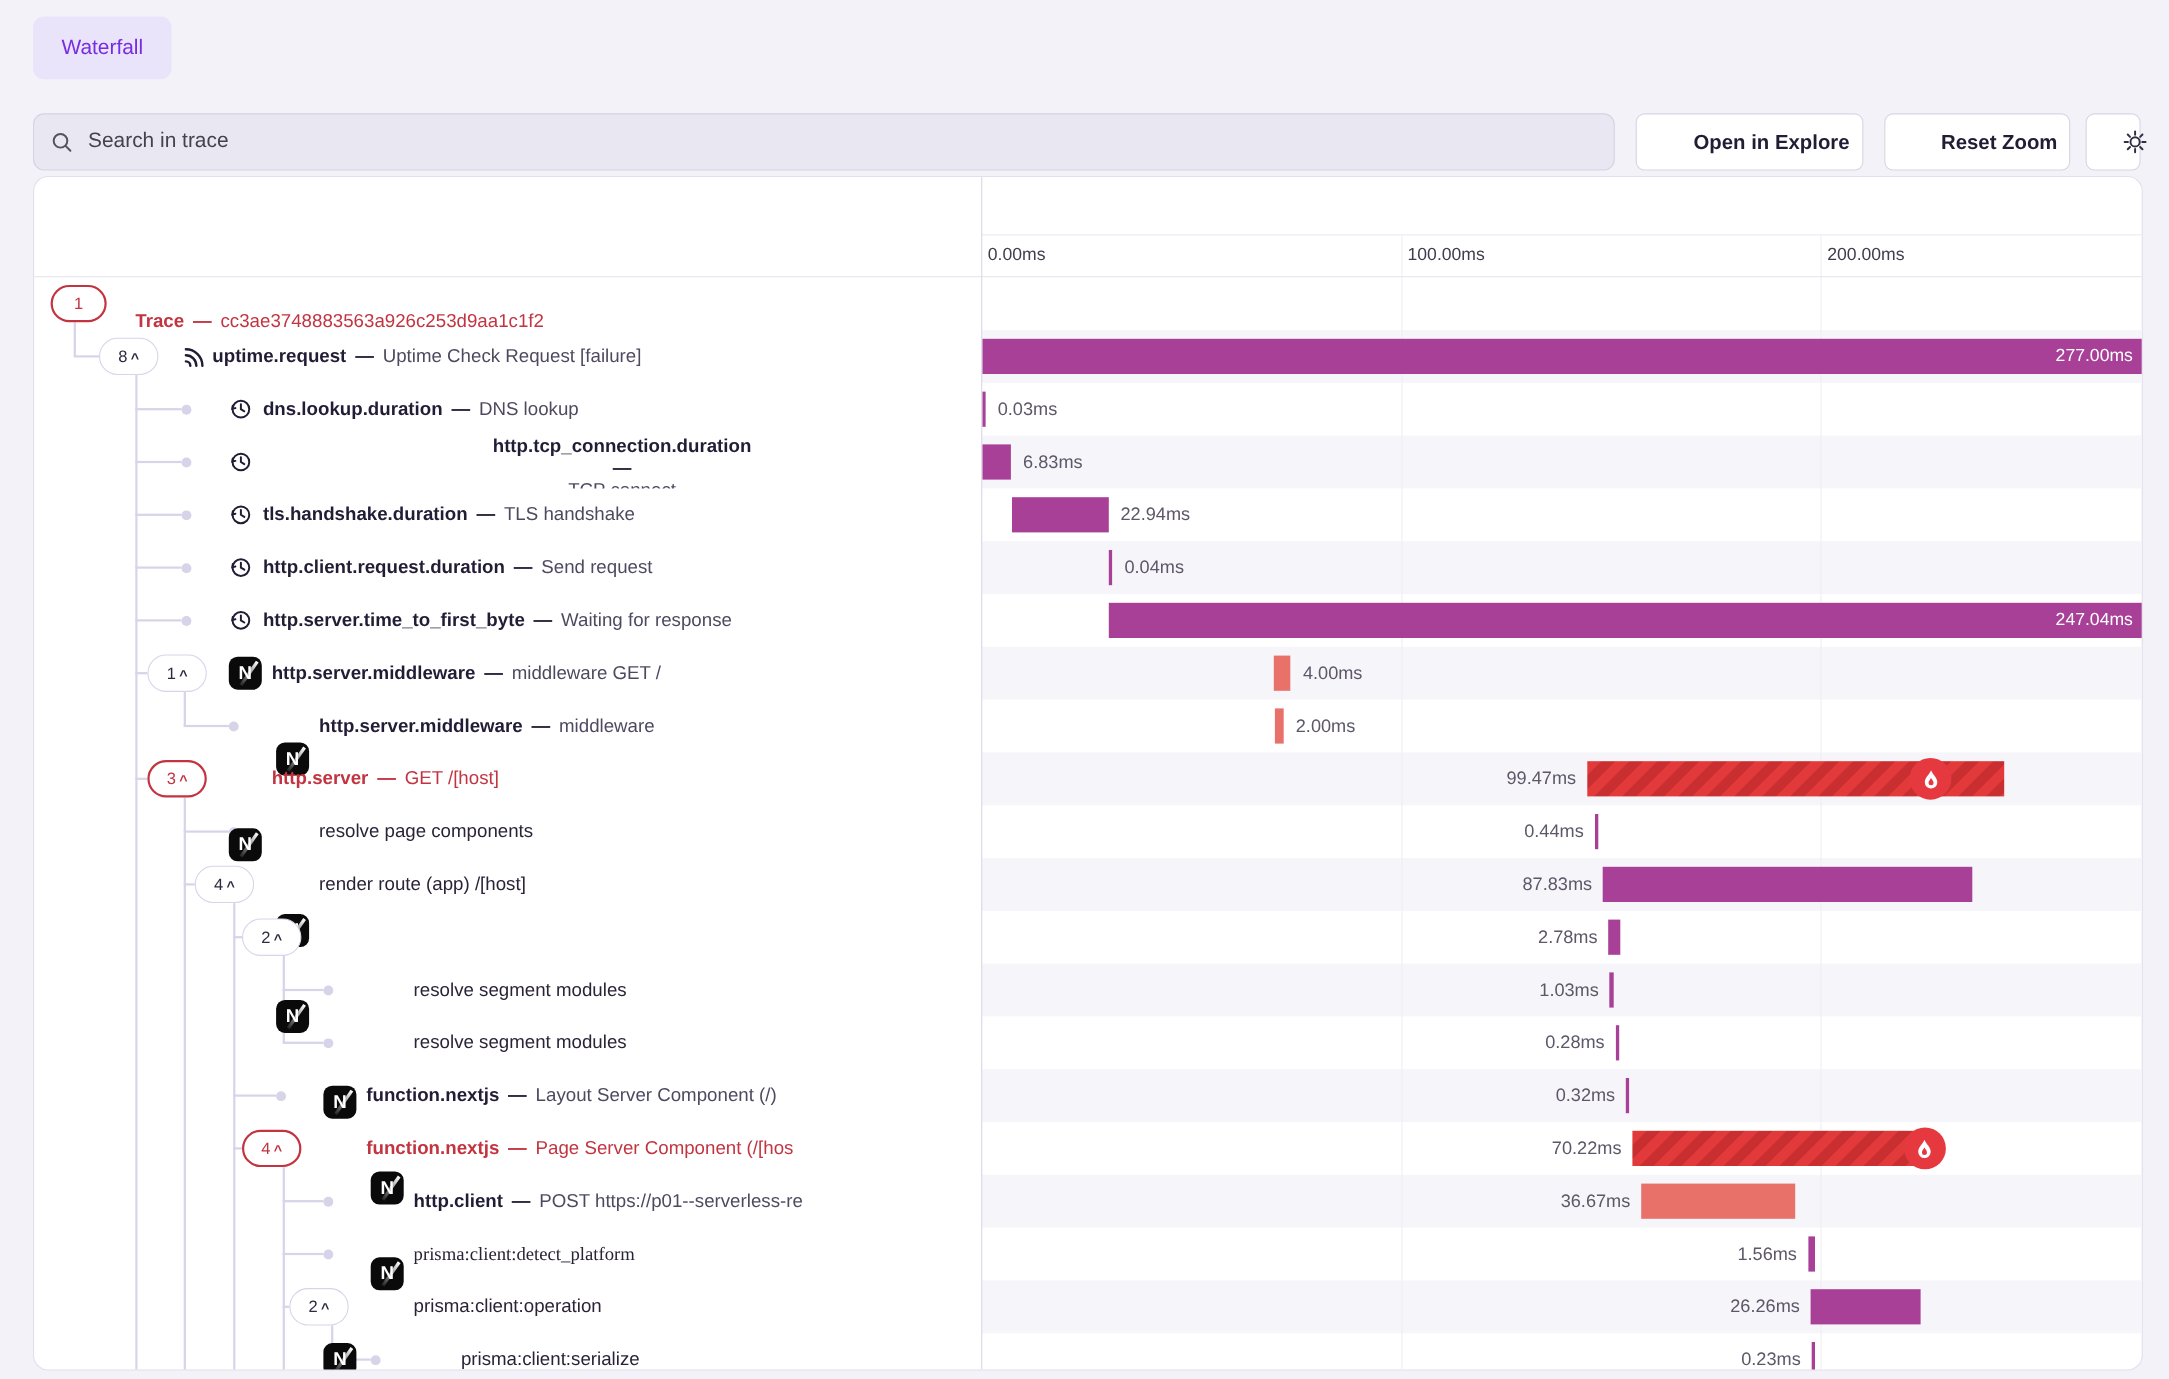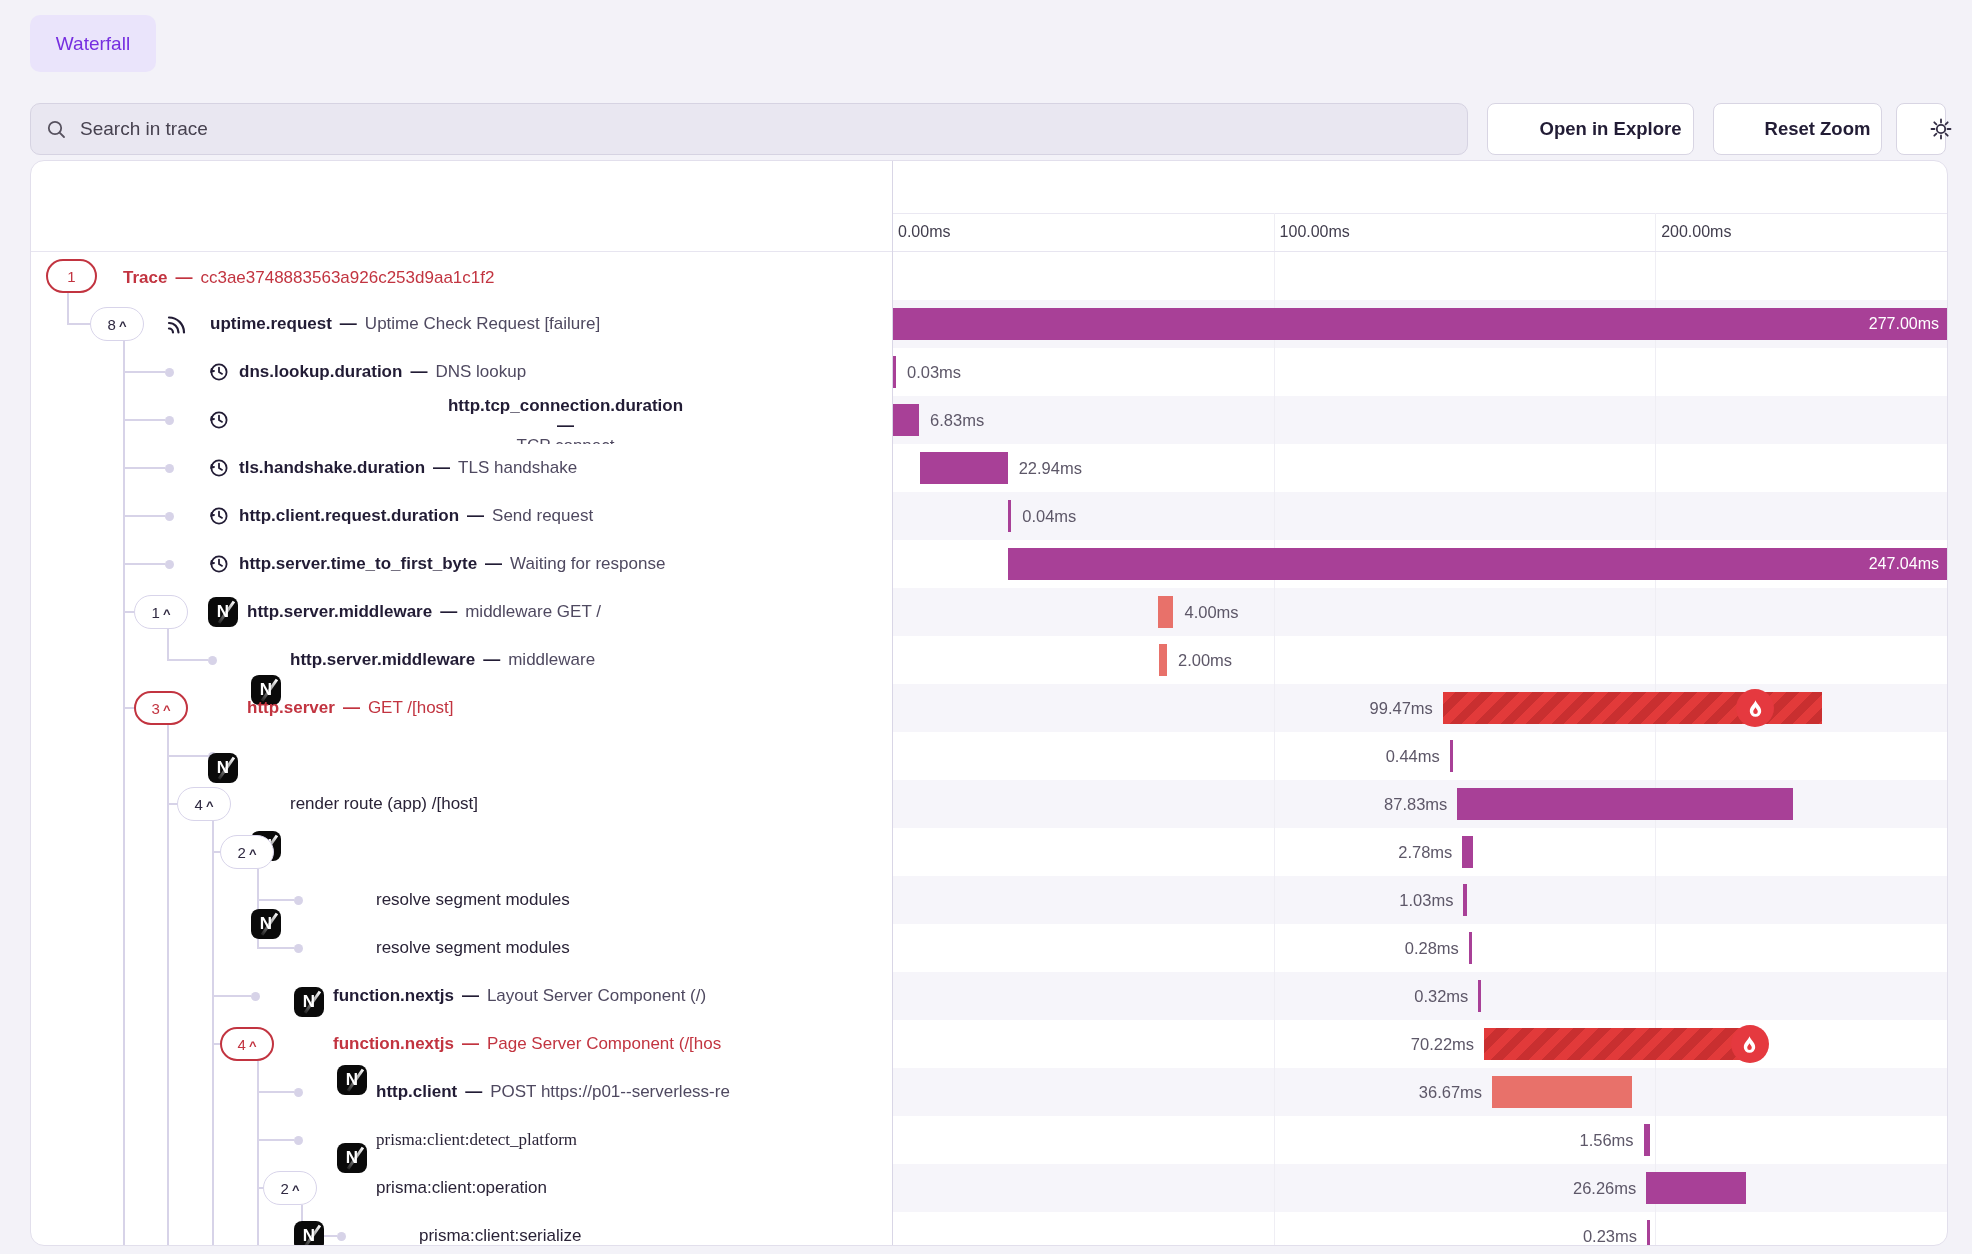--- a/index.html
+++ b/index.html
@@ -136,39 +136,39 @@
       <div class="vseg" style="left: 92px; top: 89px; height: 907px;"></div>
       <div class="vseg" style="left: 136px; top: 377px; height: 31px;"></div>
       <div class="vseg" style="left: 136px; top: 473px; height: 523px;"></div>
       <div class="vseg" style="left: 181px; top: 569px; height: 427px;"></div>
       <div class="vseg" style="left: 226px; top: 617px; height: 79px;"></div>
       <div class="vseg" style="left: 226px; top: 809px; height: 187px;"></div>
       <div class="vseg" style="left: 270px; top: 953px; height: 43px;"></div>
       <div class="pill error" style="left: 15px; width: 51px; top: 7px;">
         <span>1</span>
       </div>
-      <div class="rowtext error" style="left: 92px; top: 2px; width: 769px; text-align: right;">
+      <div class="rowtext error" style="left: 92px; top: 16px; width: 769px; text-align: right;">
         <span class="op">Trace</span>
         <span class="dash">—</span>
         <span class="desc">cc3ae3748883563a926c253d9aa1c1f2</span>
       </div>
       <div class="stripe" style="top: 48px;"></div>
       <div class="hseg" style="left: 36px; top: 71px; width: 23px;"></div>
       <div class="pill" style="left: 59px; width: 54px; top: 55px;">
         <span>8</span>
         <span class="chev">^</span>
       </div>
       <div class="icon " style="left: 133px; top: 60px; width: 24px; height: 24px;">
         <svg width="24" height="24" viewBox="0 0 24 24" fill="none" stroke="#221c35" stroke-width="2.2" stroke-linecap="round">
    <path d="M5 16.5a4 4 0 0 1 4 4"></path>
           <path d="M5 11a9.5 9.5 0 0 1 9.5 9.5"></path>
           <path d="M5 5.5a15 15 0 0 1 15 15"></path>
         </svg>
       </div>
-      <div class="rowtext" style="left: 179px; top: 48px; width: 695px; text-align: center;">
+      <div class="rowtext" style="left: 162px; top: 48px; width: 695px; text-align: center;">
         <span class="op">uptime.request</span>
         <span class="dash">—</span>
         <span class="desc">Uptime Check Request [failure]</span>
       </div>
       <div class="bar magenta" style="left: 862px; top: 56px; width: 1056px; text-decoration: underline;">
         <span class="inlabel">277.00ms</span>
       </div>
       <div class="hseg" style="left: 92px; top: 119px; width: 42px;"></div>
       <div class="dot" style="left: 134px; top: 115.5px;"></div>
       <div class="icon " style="left: 177px; top: 109px; width: 22px; height: 22px;">
@@ -303,20 +303,23 @@
         <svg width="21" height="21" viewBox="0 0 24 24">
           <path fill="#fff" fill-rule="evenodd" d="M12 2.5C13.6 7 18.5 9.8 18.5 15a6.5 6.5 0 0 1-13 0C5.5 9.8 10.4 7 12 2.5 Z M12 10.5c-1 2-2.6 3.1-2.6 5.1a2.6 2.6 0 0 0 5.2 0c0-2-1.6-3.1-2.6-5.1Z"></path>
         </svg>
       </div>
       <div class="hseg" style="left: 136px; top: 503px; width: 41px;"></div>
       <div class="dot" style="left: 177px; top: 499.5px;"></div>
       <div class="icon njs" style="left: 220px; top: 489px; width: 30px; height: 30px;">
         <span>N</span>
         <span class="slash"></span>
       </div>
+      <div class="rowtext" style="left: 259px; top: 480px; width: 602px;">
+        <span class="title">resolve page components</span>
+      </div>
       <div class="bar magenta" style="left: 1418.74px; top: 488px; width: 3px;"></div>
       <div class="durlabel left" style="left: 1208.74px; top: 480px;">0.44ms</div>
       <div class="stripe" style="top: 528px;"></div>
       <div class="hseg" style="left: 136px; top: 551px; width: 10px;"></div>
       <div class="pill" style="left: 146px; width: 54px; top: 535px;">
         <span>4</span>
         <span class="chev">^</span>
       </div>
       <div class="icon njs" style="left: 220px; top: 537px; width: 30px; height: 30px;">
         <span>N</span>

